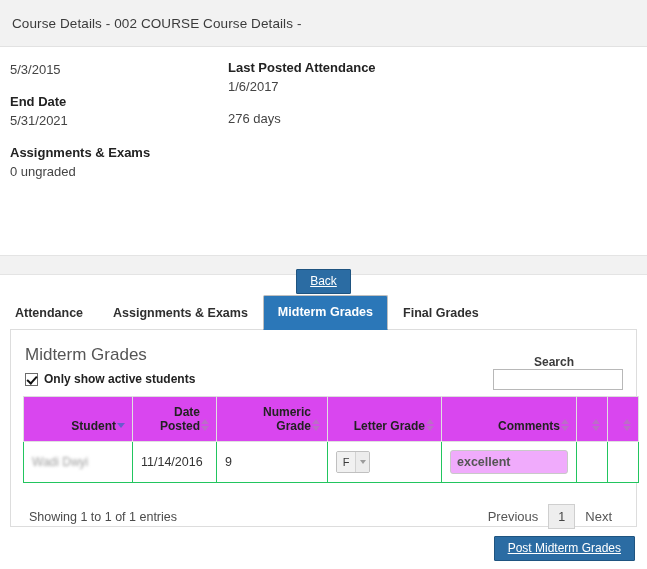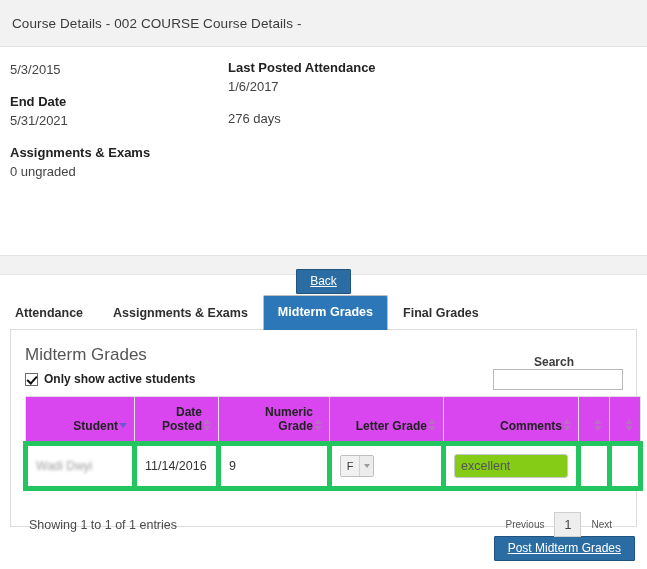--- a/index.html
+++ b/index.html
@@ -209,21 +209,21 @@
     color: #222222;
     text-align: right;
     vertical-align: bottom;
     padding: 8px 16px 8px 8px;
     height: 44px;
     position: relative;
     line-height: 14px;
     cursor: pointer;
   }
   table.grid td {
-    border: 5px solid #22c55e;
+    border: 1px solid #22c55e;
     font-size: 12.5px;
     color: #333333;
     padding: 8px 8px;
     vertical-align: middle;
     height: 40px;
     background: #ffffff;
   }
   .sort-ico {
     position: absolute;
     right: 6px;
@@ -293,42 +293,43 @@
   }
   .comment-input {
     width: 100%;
     height: 24px;
     border: 1px solid #c9c9c9;
     border-radius: 3px;
     font-size: 12.5px;
     padding: 2px 6px;
     color: #555555;
     outline: none;
-    background: #84cc16;
+    background: #f0abfc;
     font-family: "Liberation Sans", sans-serif;
+    font-weight: bold;
   }
 
   
   .tfoot {
     display: flex;
     align-items: center;
     justify-content: space-between;
     margin-top: 21px;
     padding: 0 2px 0 6px;
   }
   .entries-info {
     font-size: 12.5px;
     color: #4a4a4a;
   }
   .pager {
     display: flex;
     align-items: center;
   }
   .pager .pg {
-    font-size: 10px;
+    font-size: 13px;
     color: #555555;
     padding: 0 10px;
     cursor: pointer;
   }
   .pager .pgnum {
     min-width: 27px;
     height: 25px;
     border: 1px solid #cfcfcf;
     background: #eeeeee;
     display: flex;

